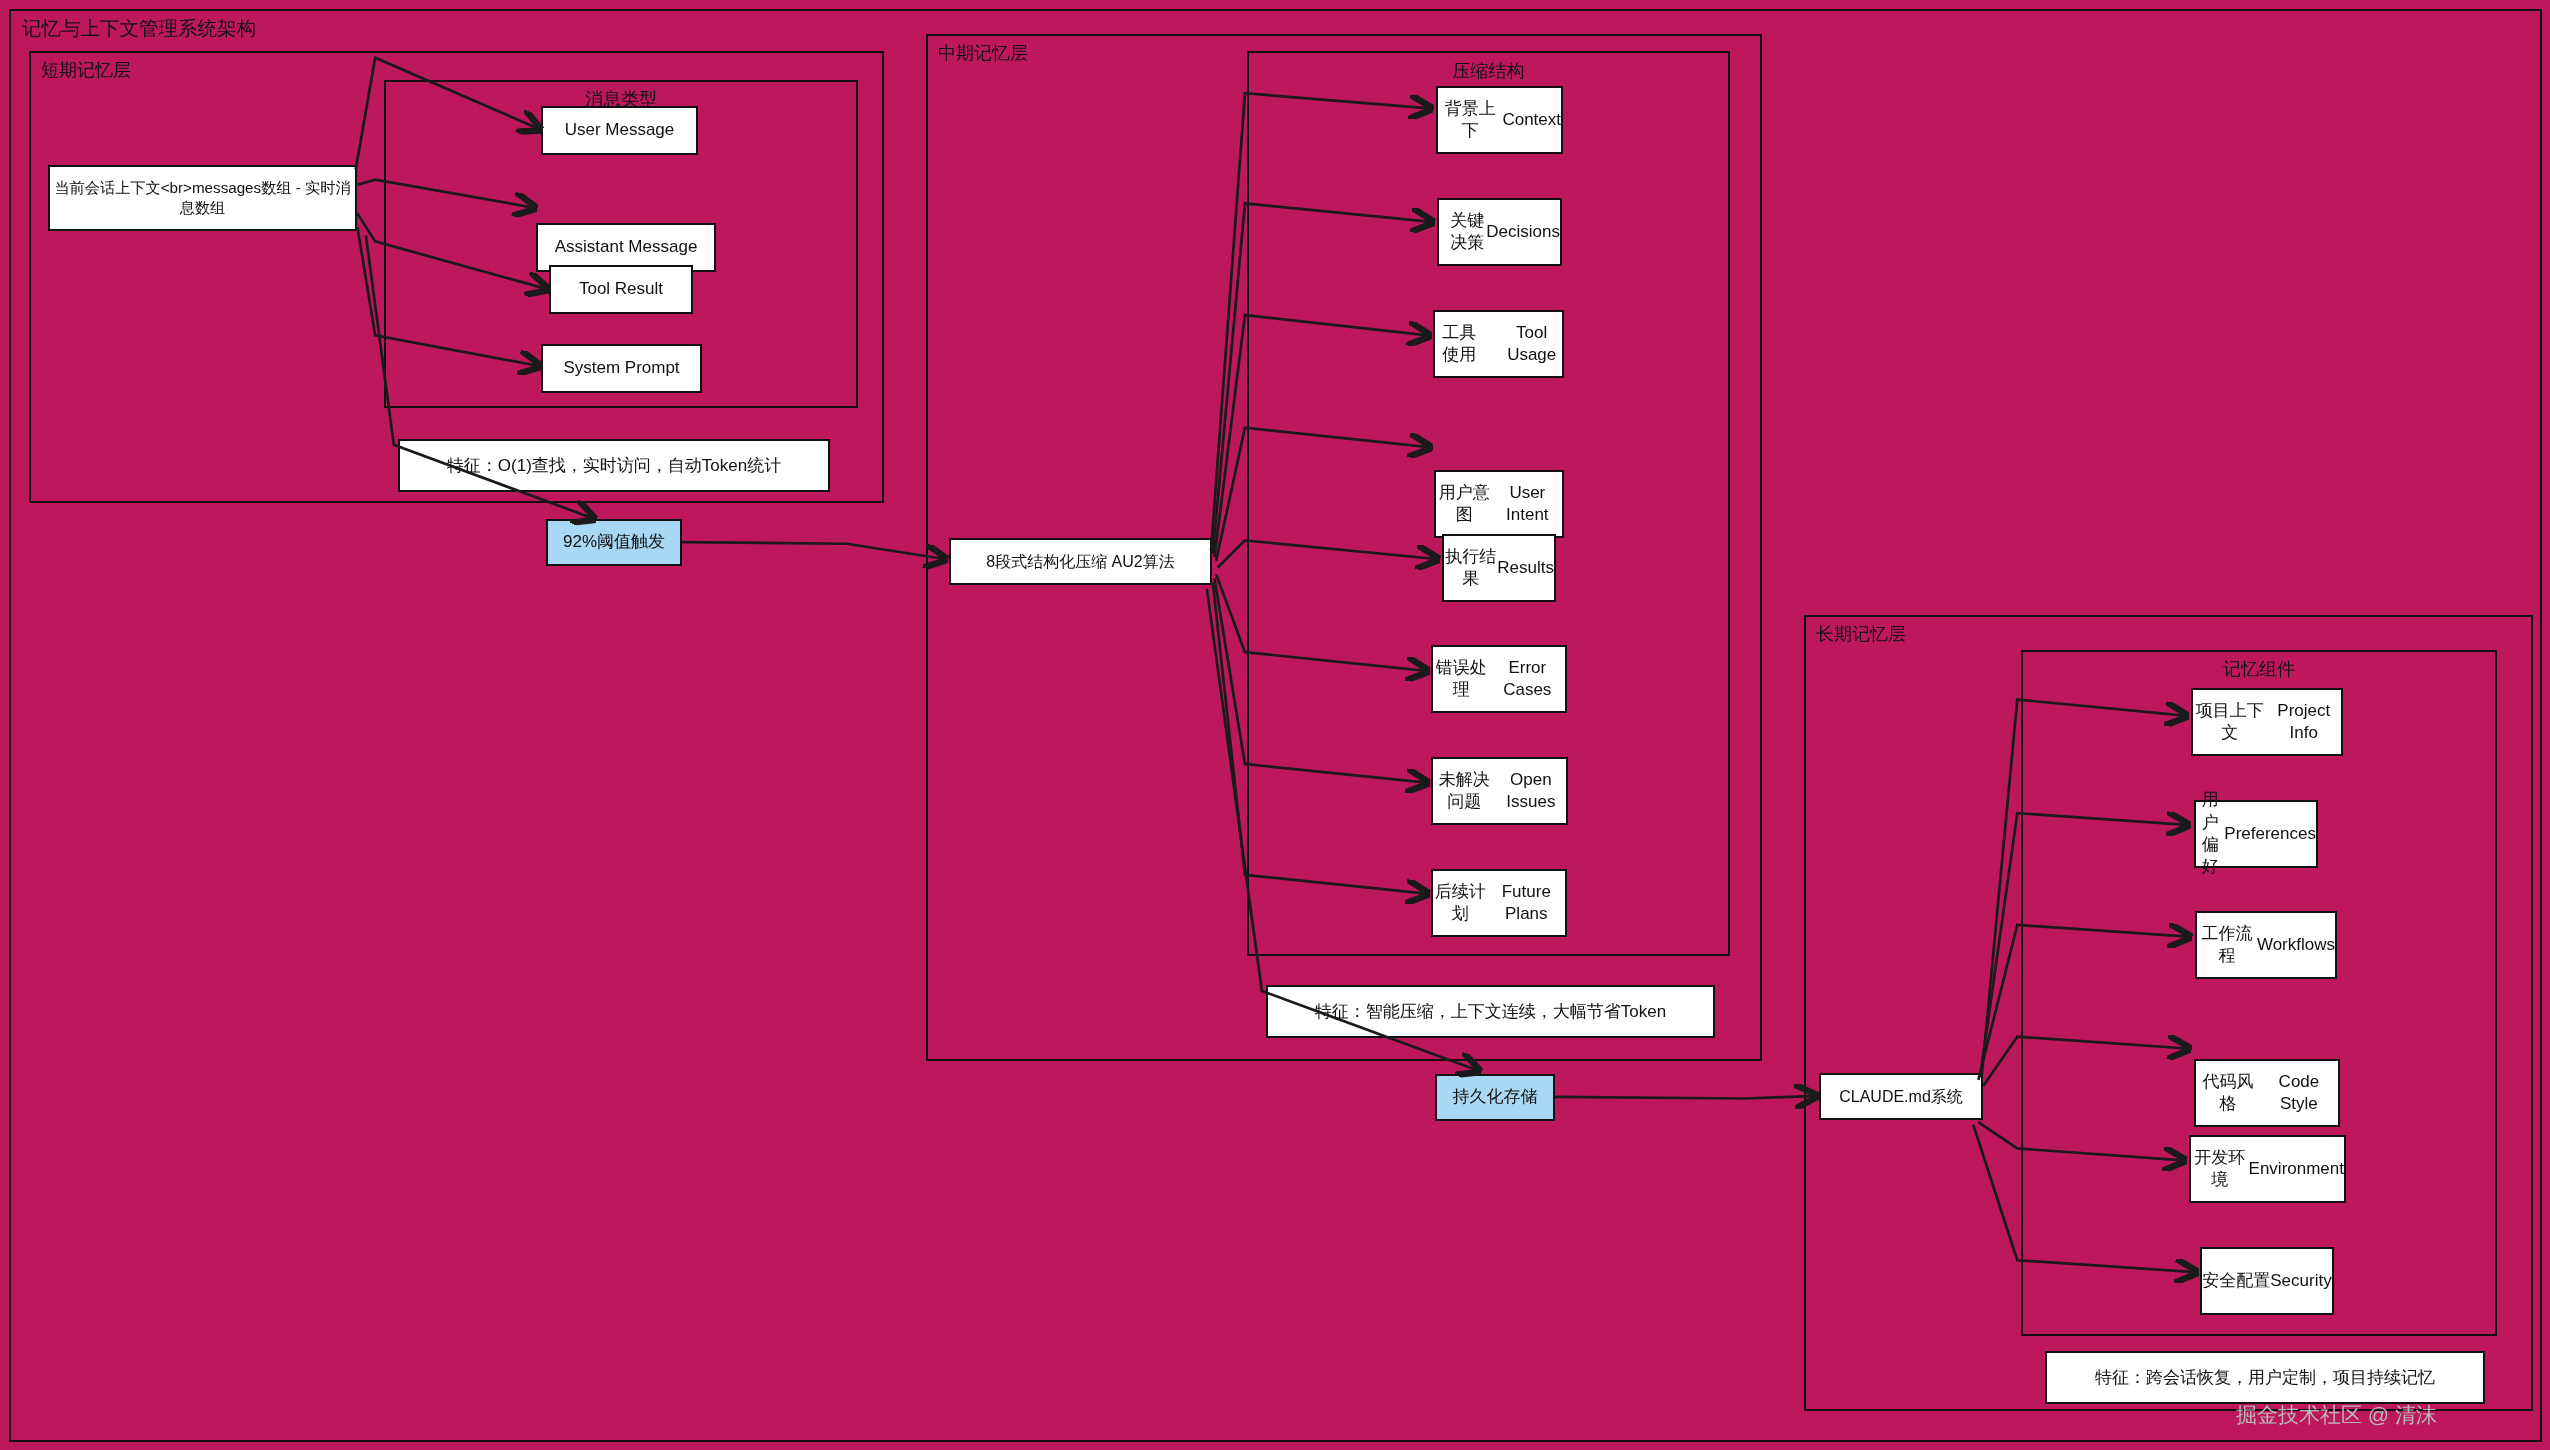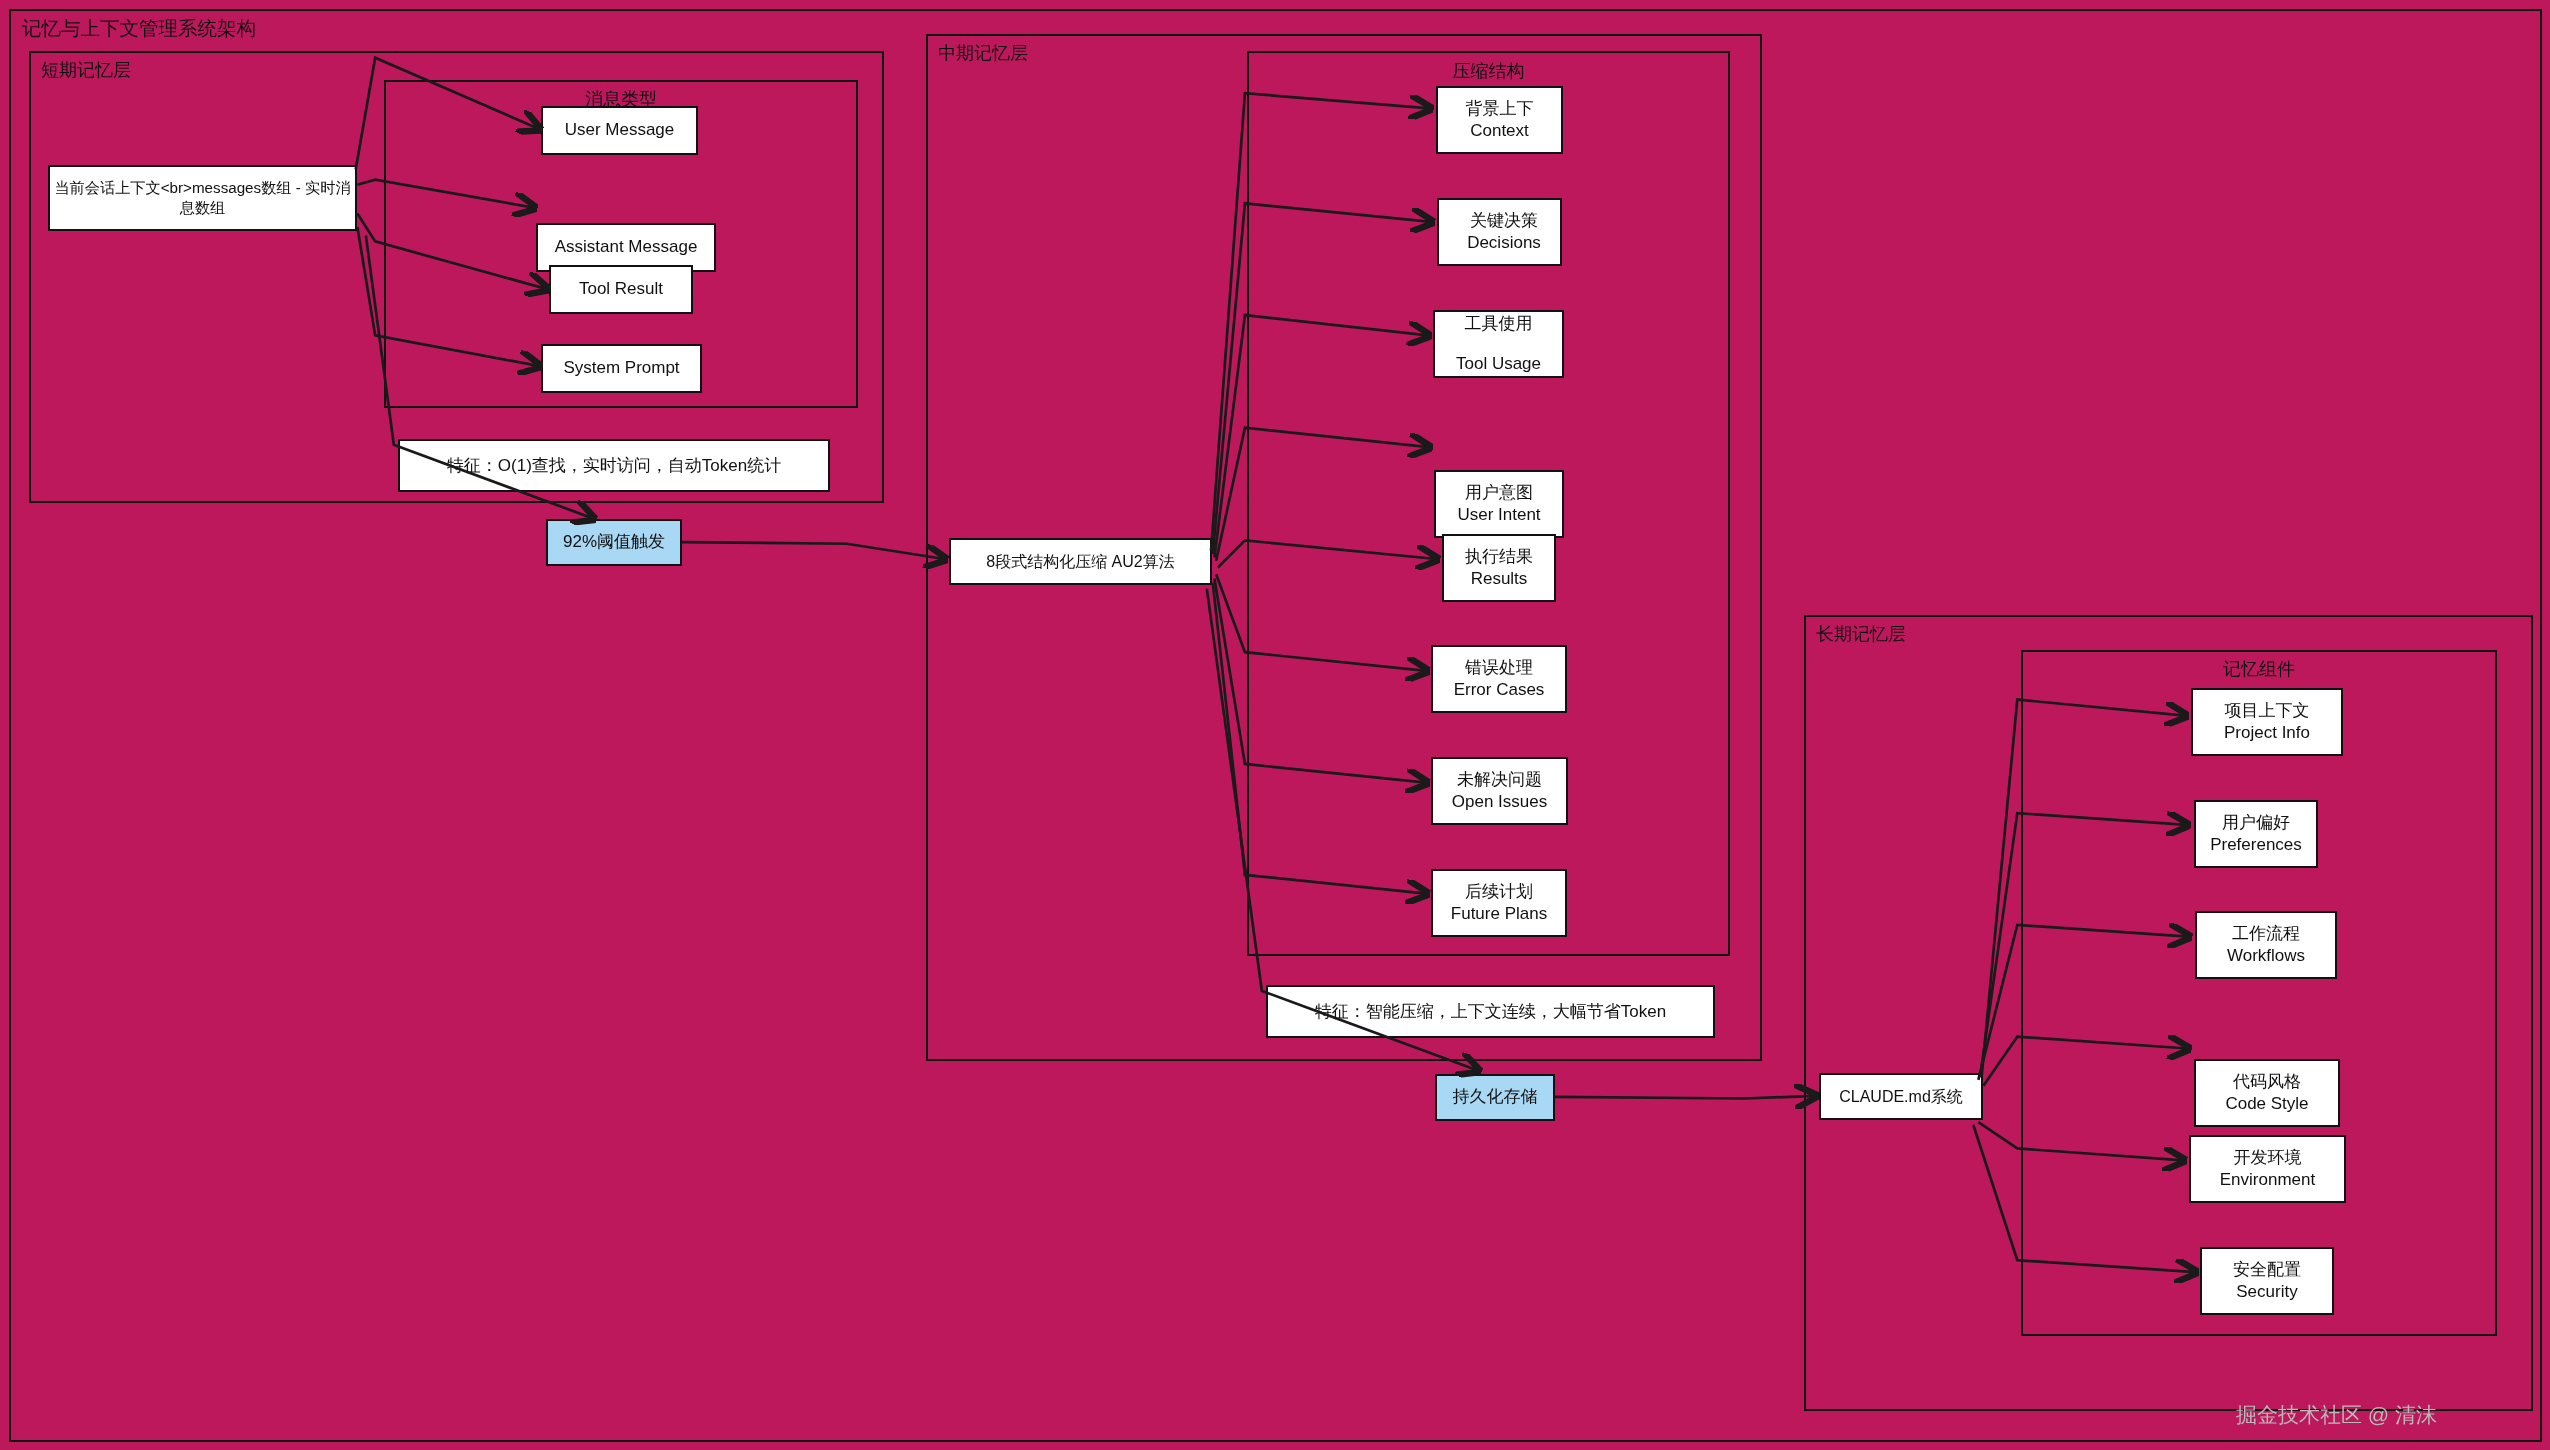--- a/index.html
+++ b/index.html
@@ -35,21 +35,20 @@
     white-space: nowrap;
     text-align: center;
     font-family: "Liberation Sans", sans-serif;
   }
   .node {
     position: absolute;
     border: 2.5px solid #111111;
     background: #ffffff;
     box-sizing: border-box;
     display: flex;
-    flex-direction: column;
     align-items: center;
     justify-content: center;
     font-size: 17px;
     color: #111111;
     line-height: 1.32;
     text-align: center;
     font-family: "Liberation Sans", sans-serif;
   }
   .node .cn { display: block; }
   .node .en { display: block; }
@@ -212,20 +211,23 @@
   </div>
   <div class="node" style="left:2189px; top:1135px; width:157px; height:68px;">
     <span class="cn">开发环境</span>
     <span class="en">Environment</span>
   </div>
   <div class="node" style="left:2200px; top:1247px; width:134px; height:68px;">
     <span class="cn">安全配置</span>
     <span class="en">Security</span>
   </div>
 
+  <div class="feature" style="left:2045px; top:1351px; width:440px; height:53px;">
+    <span>特征：跨会话恢复，用户定制，项目持续记忆</span>
+  </div>
 
   <div class="watermark" style="left:2236px; top:1401px;">掘金技术社区 @ 清沫</div>
 
   <svg class="edges" viewBox="0 0 3011 1712">
     <defs>
       <marker id="arrow" viewBox="0 0 12 12" refX="10" refY="6" markerWidth="9" markerHeight="9" orient="auto-start-reverse">
         <path d="M 0 0 L 12 6 L 0 12" fill="none" stroke="#1a1a1a" stroke-width="2.2"></path>
       </marker>
     </defs>
 

